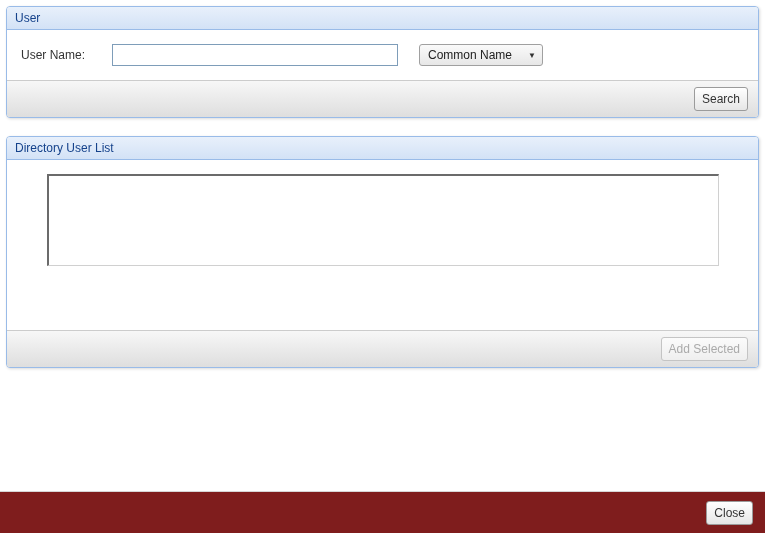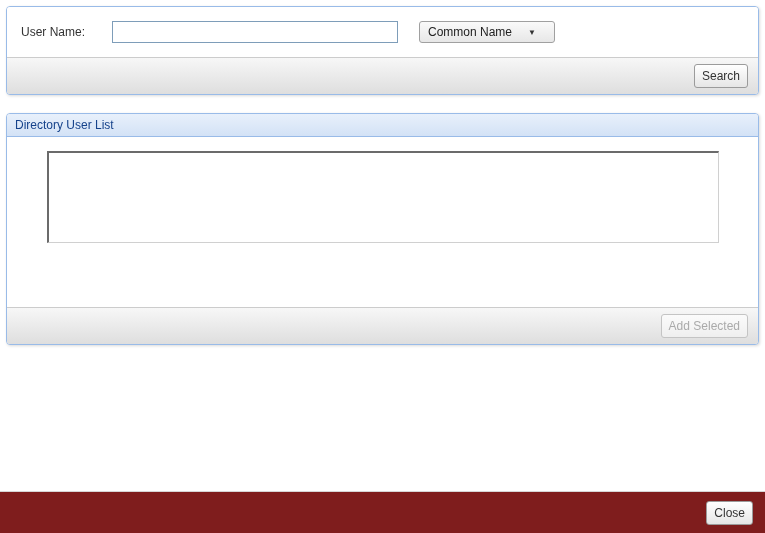--- a/index.html
+++ b/index.html
@@ -54,21 +54,21 @@
       font-size: 12px;
       outline: none;
     }
     .dropdown-button {
       display: inline-flex;
       align-items: center;
       gap: 16px;
       background: linear-gradient(to bottom, #fafafa 0%, #e7e7e7 100%);
       border: 1px solid #a0a0a0;
       border-radius: 3px;
-      padding: 2px 18px 2px 8px;
+      padding: 2px 6px 2px 8px;
       font-size: 12px;
       color: #222;
       cursor: pointer;
       height: 22px;
       margin-left: 6px;
     }
     .dropdown-button .chevron {
       font-size: 8px;
       color: #333;
     }
@@ -118,20 +118,21 @@
       display: flex;
       align-items: center;
       justify-content: flex-end;
       padding: 0 12px;
     }
   </style>
 </head>
 <body>
 
 <div class="panel">
+  <div class="panel-header">User</div>
   <div class="panel-body">
     <div class="form-row">
       <span class="form-label">User Name:</span>
       <input type="text" class="text-input" value="" style="">
       <div class="dropdown-button">
         <span>Common Name</span>
         <span class="chevron">▼</span>
       </div>
     </div>
   </div>

